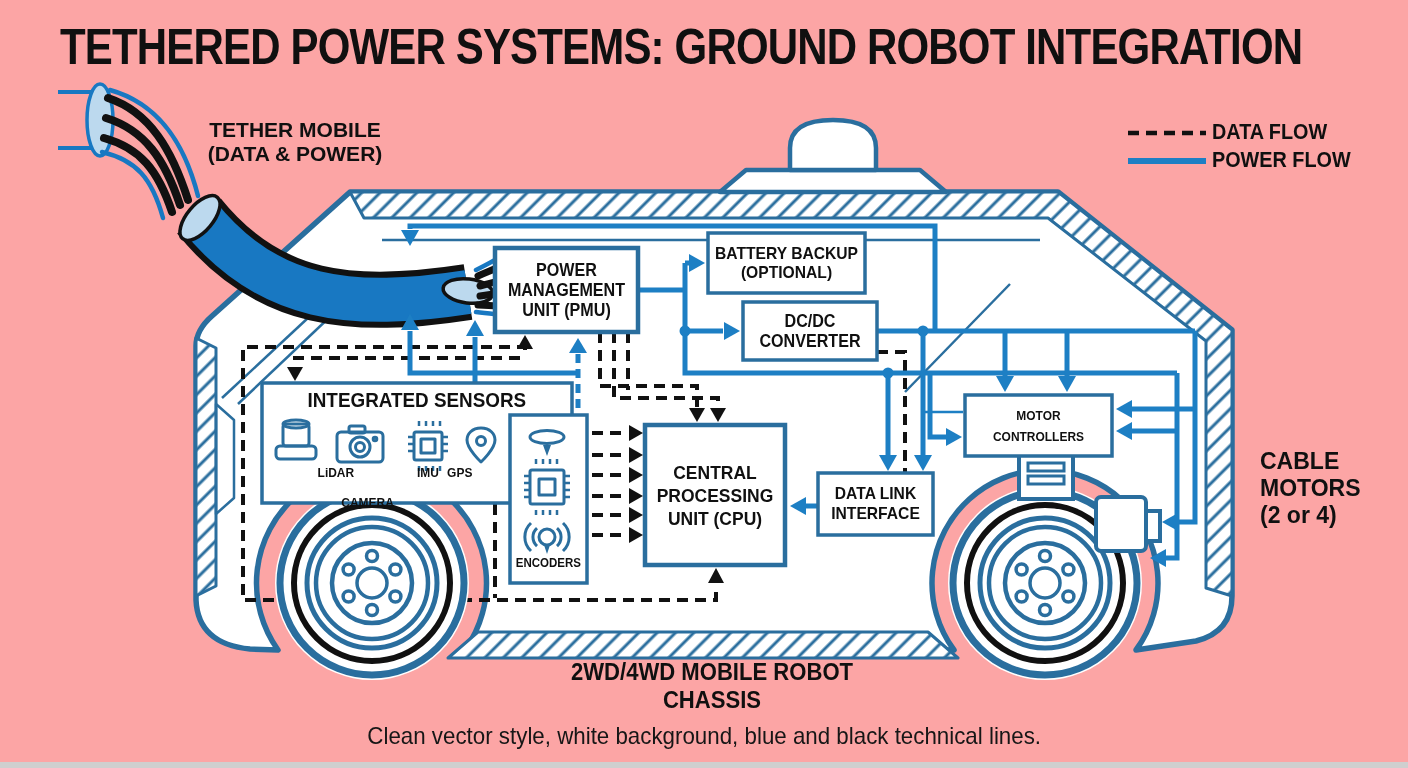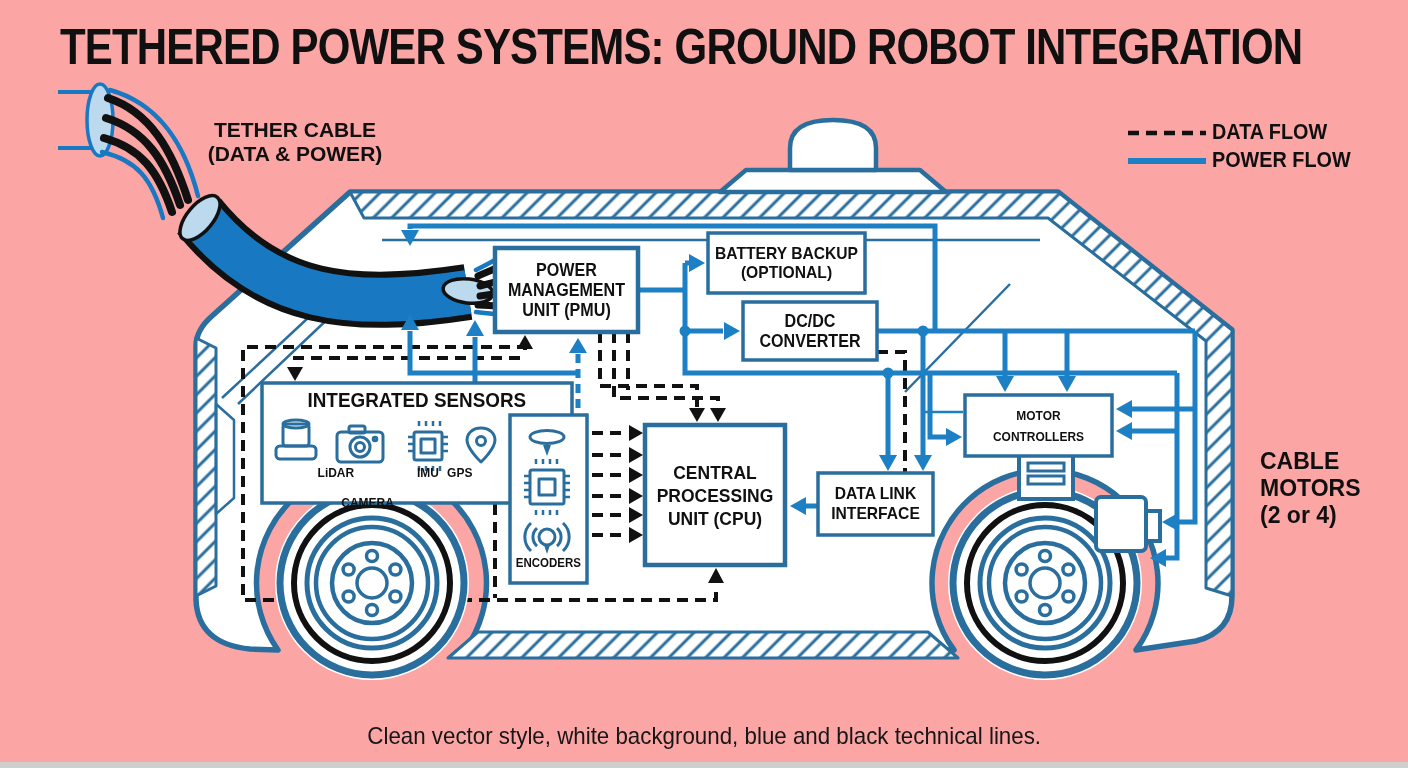--- a/index.html
+++ b/index.html
@@ -274,21 +274,21 @@
     <line x1="1128" y1="133" x2="1206" y2="133" stroke="#111111" stroke-width="4.5" stroke-dasharray="11 7"></line>
     <line x1="1128" y1="161" x2="1206" y2="161" stroke="#1d7fc4" stroke-width="6"></line>
   </g>
 
   <rect x="0" y="762" width="1408" height="6" fill="#cfcfcf"></rect>
 </svg>
 
 <div id="title" class="lbl condL">TETHERED POWER SYSTEMS: GROUND ROBOT INTEGRATION</div>
 
 <div id="tether" class="lbl">
-  <span style="display:block;">TETHER CABLE</span>
+  <span style="display:block;">TETHER MOBILE</span>
   <span style="display:block;">(DATA &amp; POWER)</span>
 </div>
 
 <div id="legend-data" class="lbl legend-lbl">DATA FLOW</div>
 <div id="legend-power" class="lbl legend-lbl">POWER FLOW</div>
 
 <div id="pmu-label" class="lbl ctr">
       <span class="cond">POWER MANAGEMENT UNIT (PMU)</span>
     </div>
 <div id="battery-label" class="lbl ctr">
@@ -325,16 +325,17 @@
 <div class="lbl ctr sensor-lbl" style="left:428px;">
       <span class="cond">GPS</span>
     </div>
 
 <div id="drive-motors" class="lbl">
   <span style="display:block;">CABLE</span>
   <span style="display:block;">MOTORS</span>
   <span style="display:block;">(2 or 4)</span>
 </div>
 
+<div id="chassis-label" class="lbl"><span class="cond" style="display:inline-block;">2WD/4WD MOBILE ROBOT CHASSIS</span></div>
 
 <div id="caption" class="lbl"><span style="display:inline-block;transform:scaleX(0.93);">Clean vector style, white background, blue and black technical lines.</span></div>
 
 </div>
 
 </body></html>

